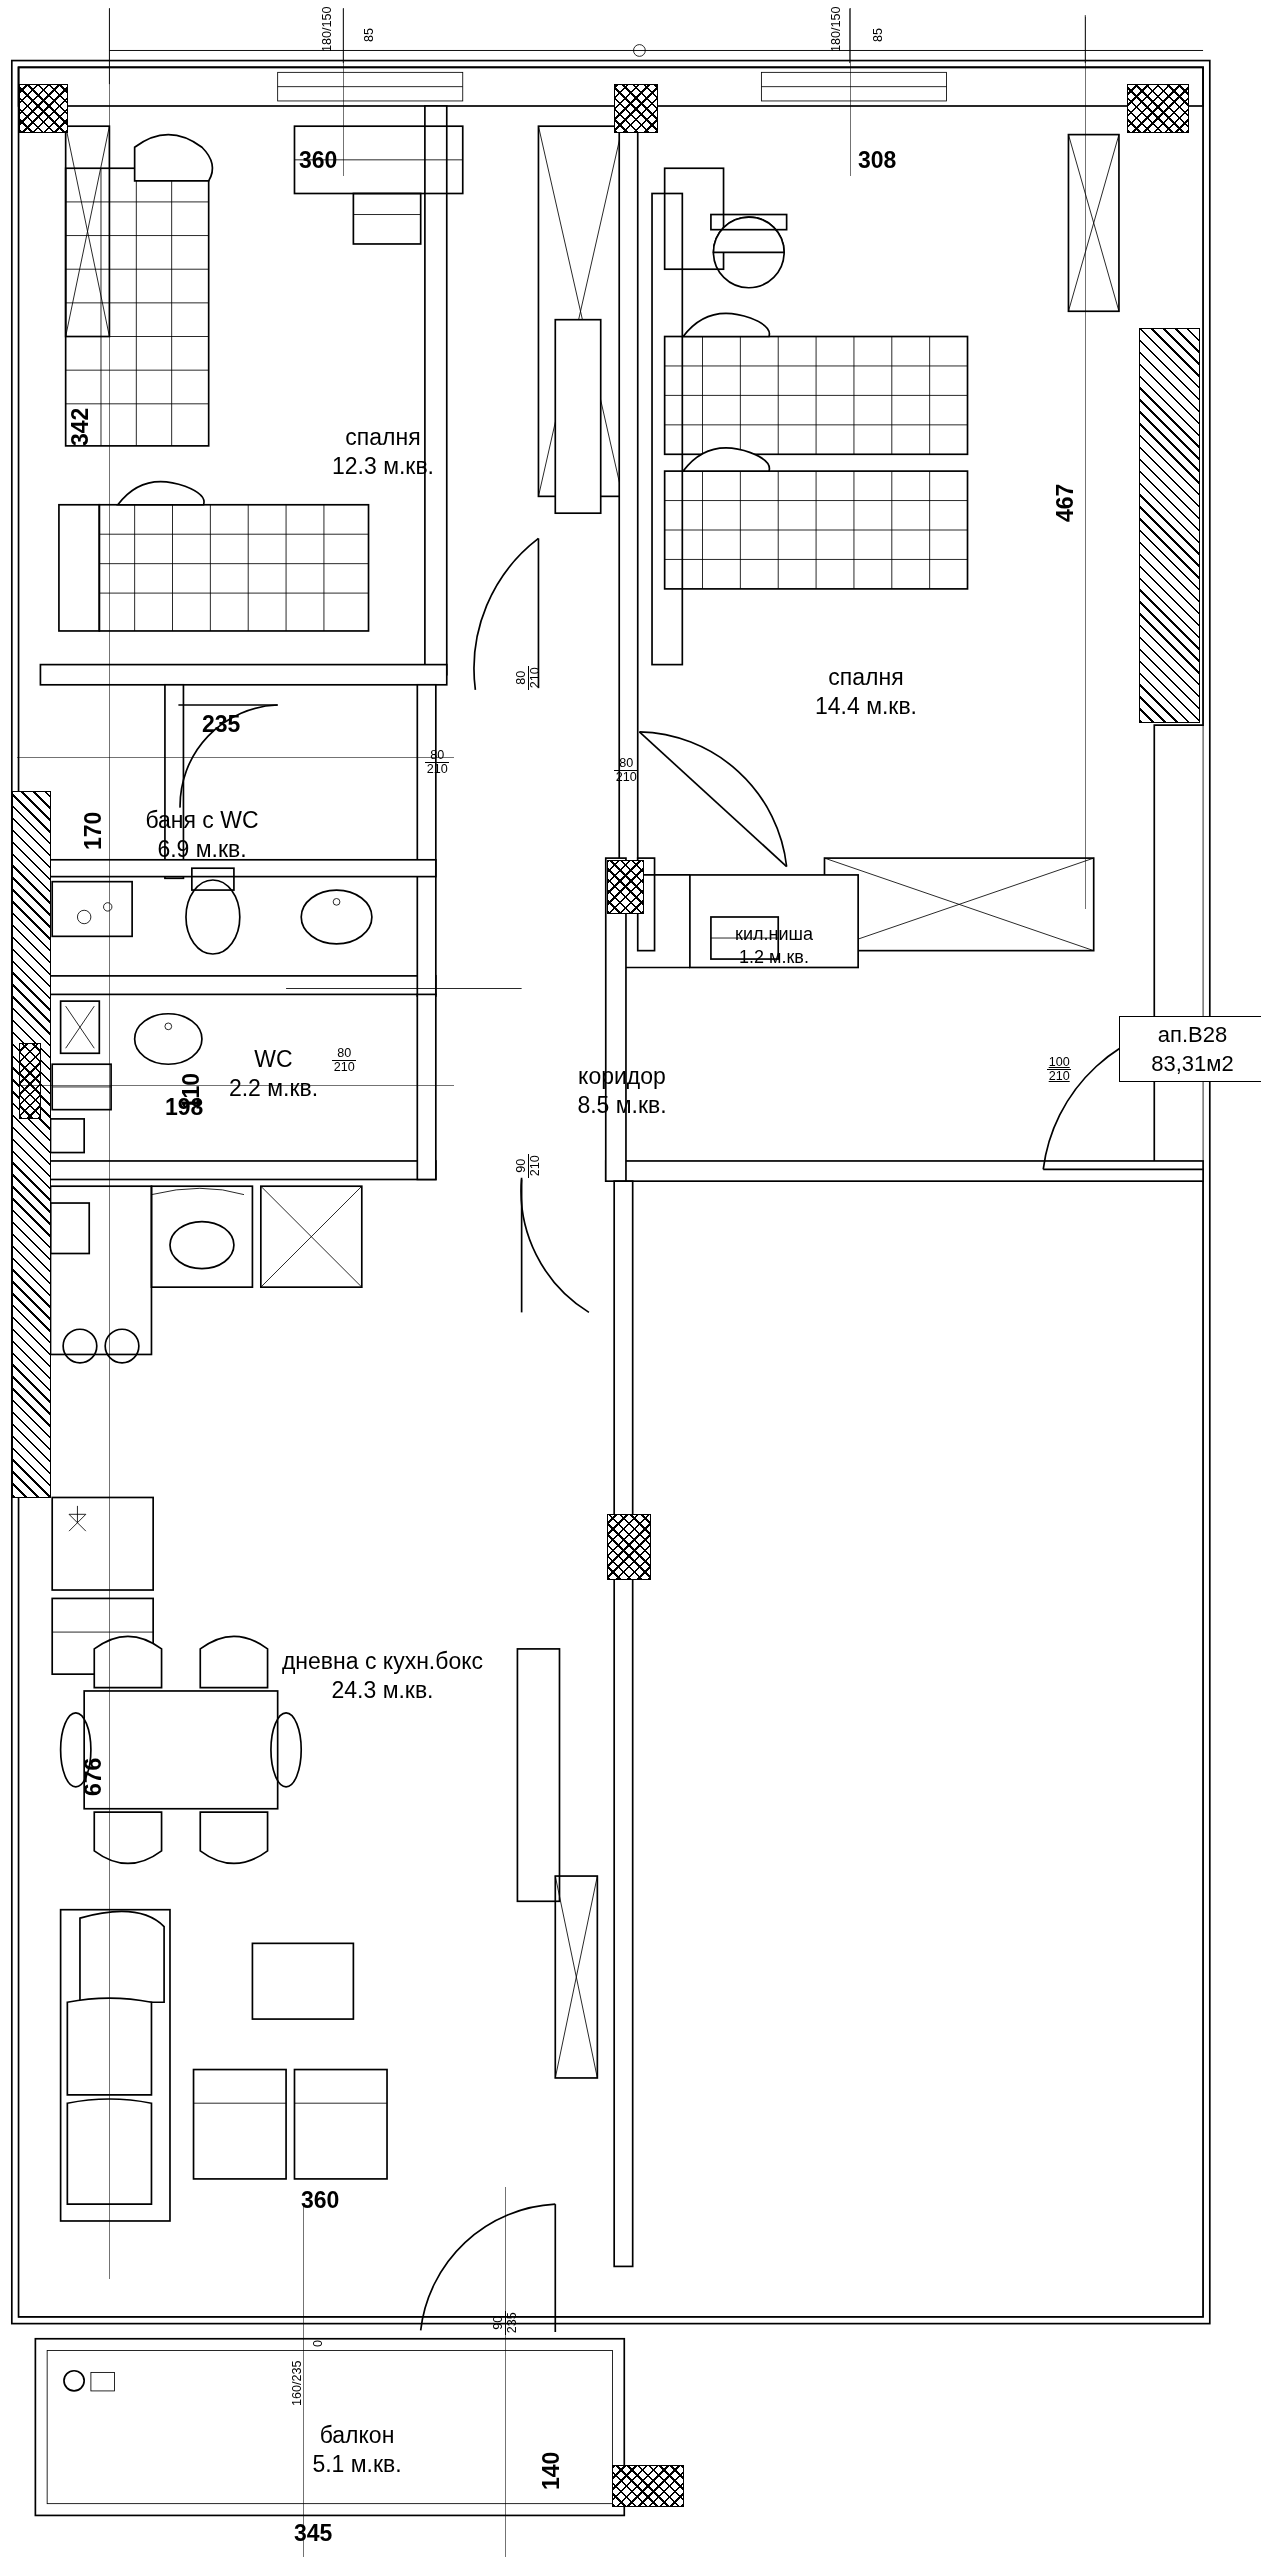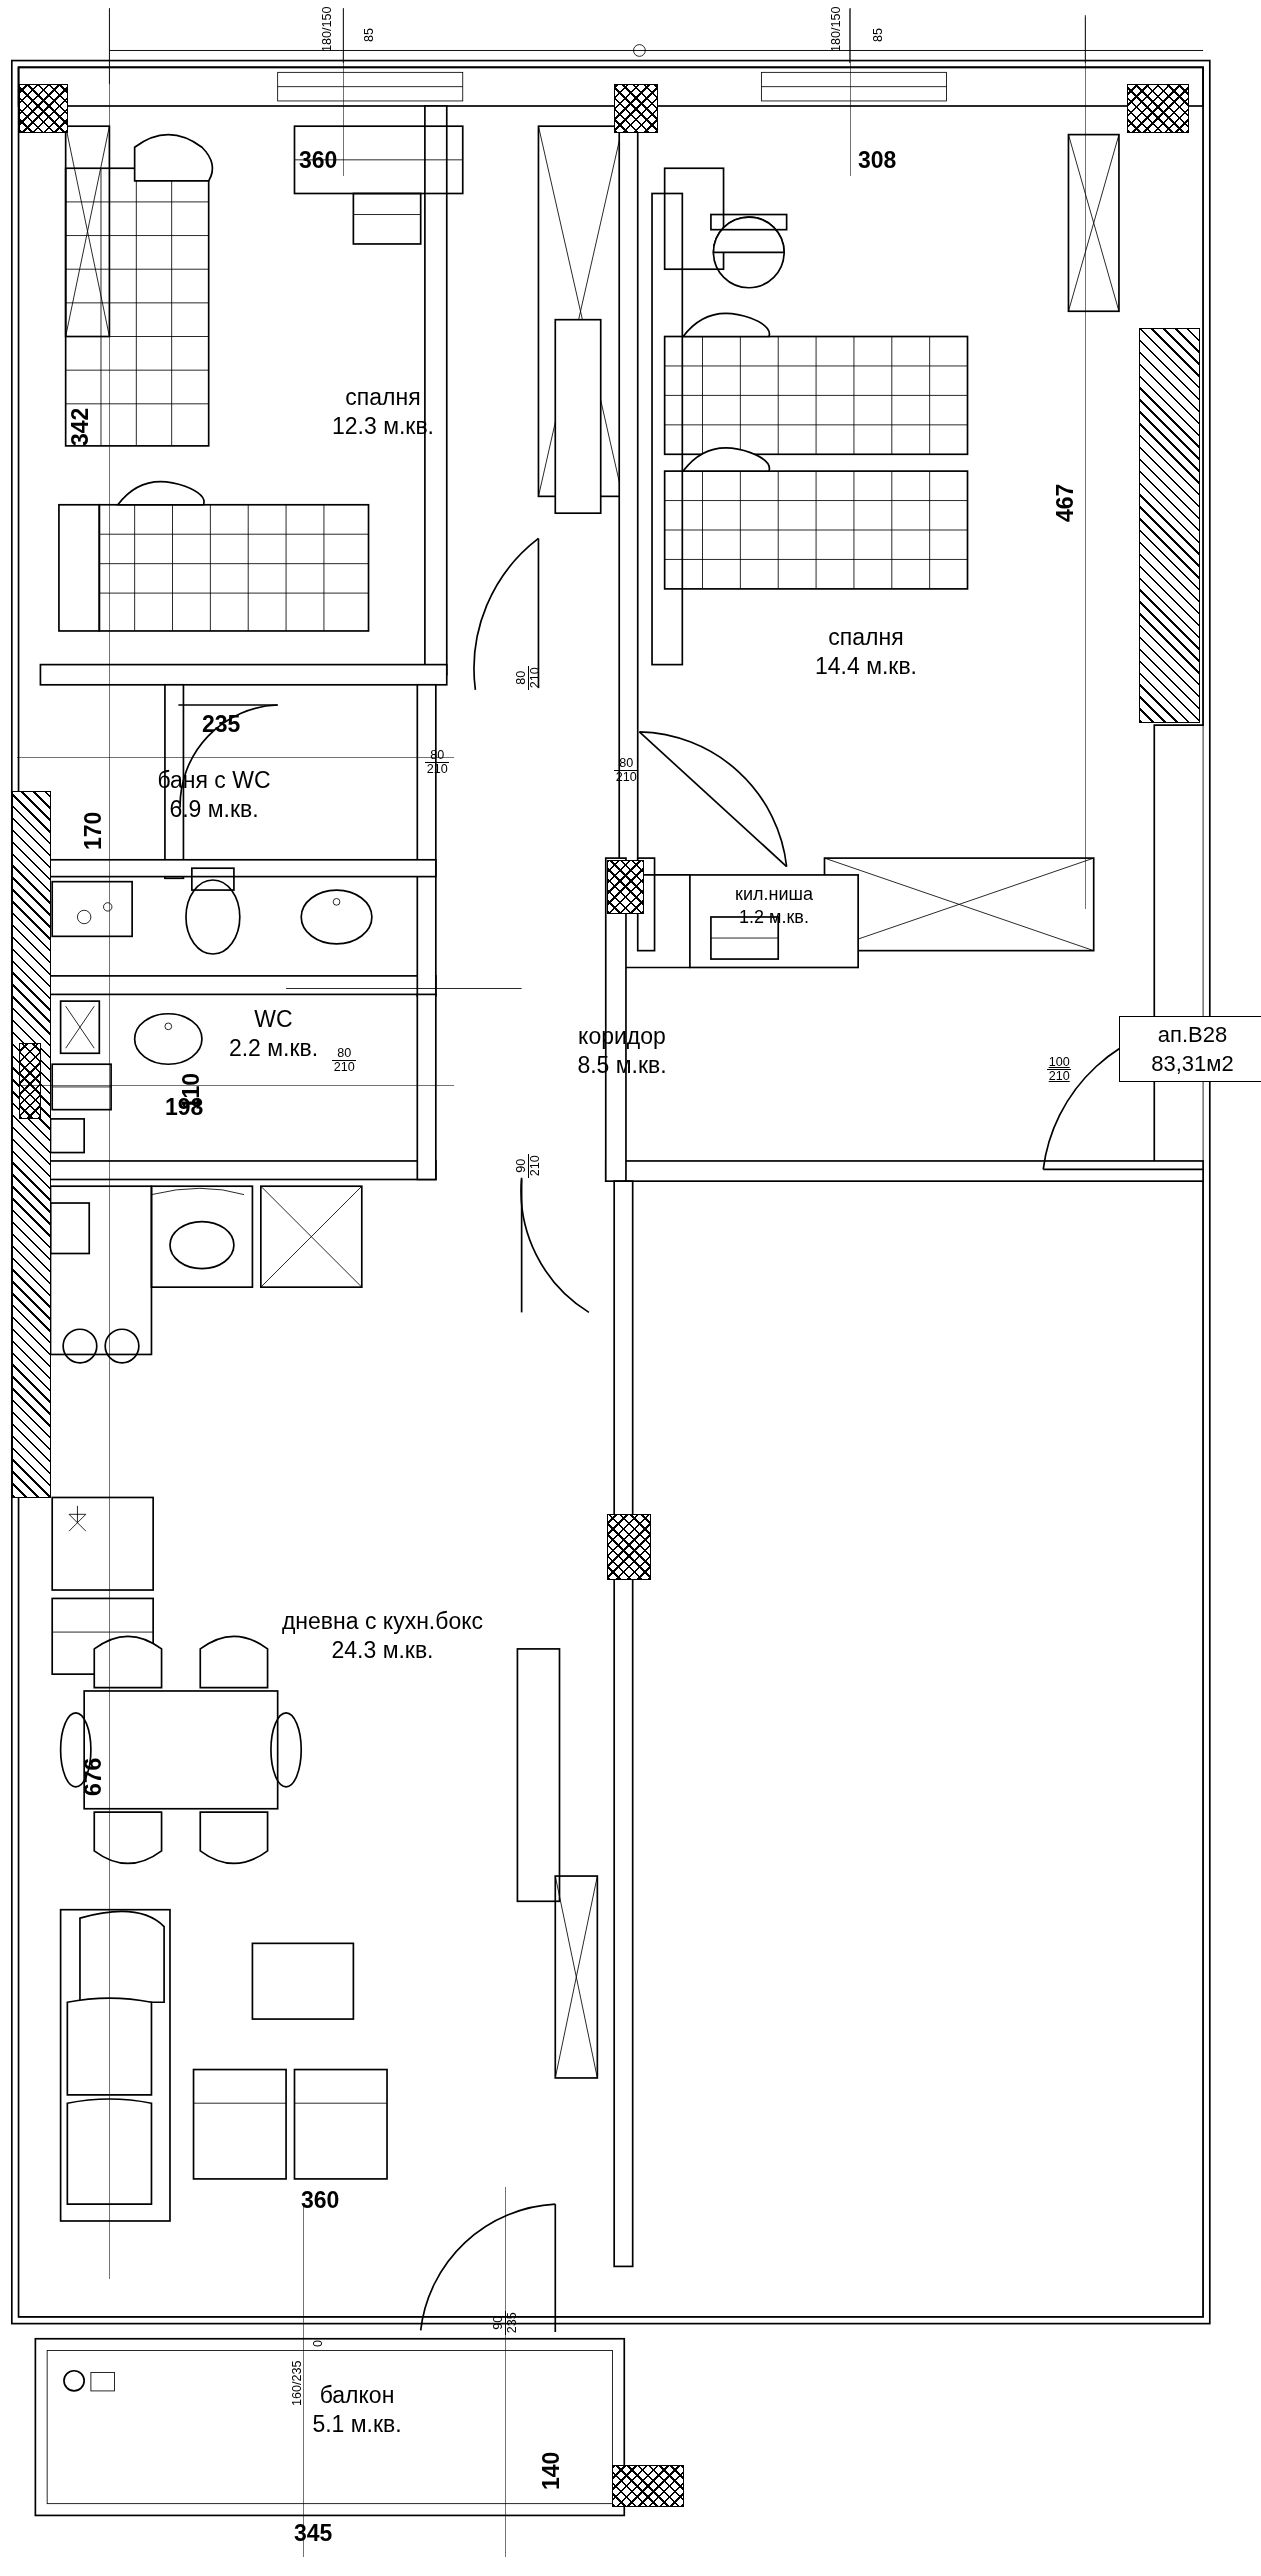--- a/index.html
+++ b/index.html
@@ -35,21 +35,21 @@
 
   
   .room-label {
     position: absolute;
     text-align: center;
     color: #000;
     font-size: 23px;
     line-height: 1.25;
     white-space: nowrap;
   }
-  .room-label .nm { display:block; }
+  .room-label .nm { display:block;margin-top:40px; }
   .room-label .ar { display:block; }
 
   
   .dim {
     position: absolute;
     color: #000;
     font-size: 23px;
     font-weight: bold;
     white-space: nowrap;
   }
@@ -348,21 +348,21 @@
   <div class="room-label" style="left:278px;top:383px;width:210px;">
     <span class="nm">спалня</span>
     <span class="ar">12.3 м.кв.</span>
   </div>
 
   <div class="room-label" style="left:761px;top:623px;width:210px;">
     <span class="nm">спалня</span>
     <span class="ar">14.4 м.кв.</span>
   </div>
 
-  <div class="room-label" style="left:88px;top:766px;width:252px;">
+  <div class="room-label" style="left:76px;top:766px;width:252px;">
     <span class="nm">баня с WC</span>
     <span class="ar">6.9 м.кв.</span>
   </div>
 
   <div class="room-label" style="left:177px;top:1005px;width:193px;">
     <span class="nm">WC</span>
     <span class="ar">2.2 м.кв.</span>
   </div>
 
   <div class="room-label" style="left:652px;top:883px;width:244px;font-size:18px;">

